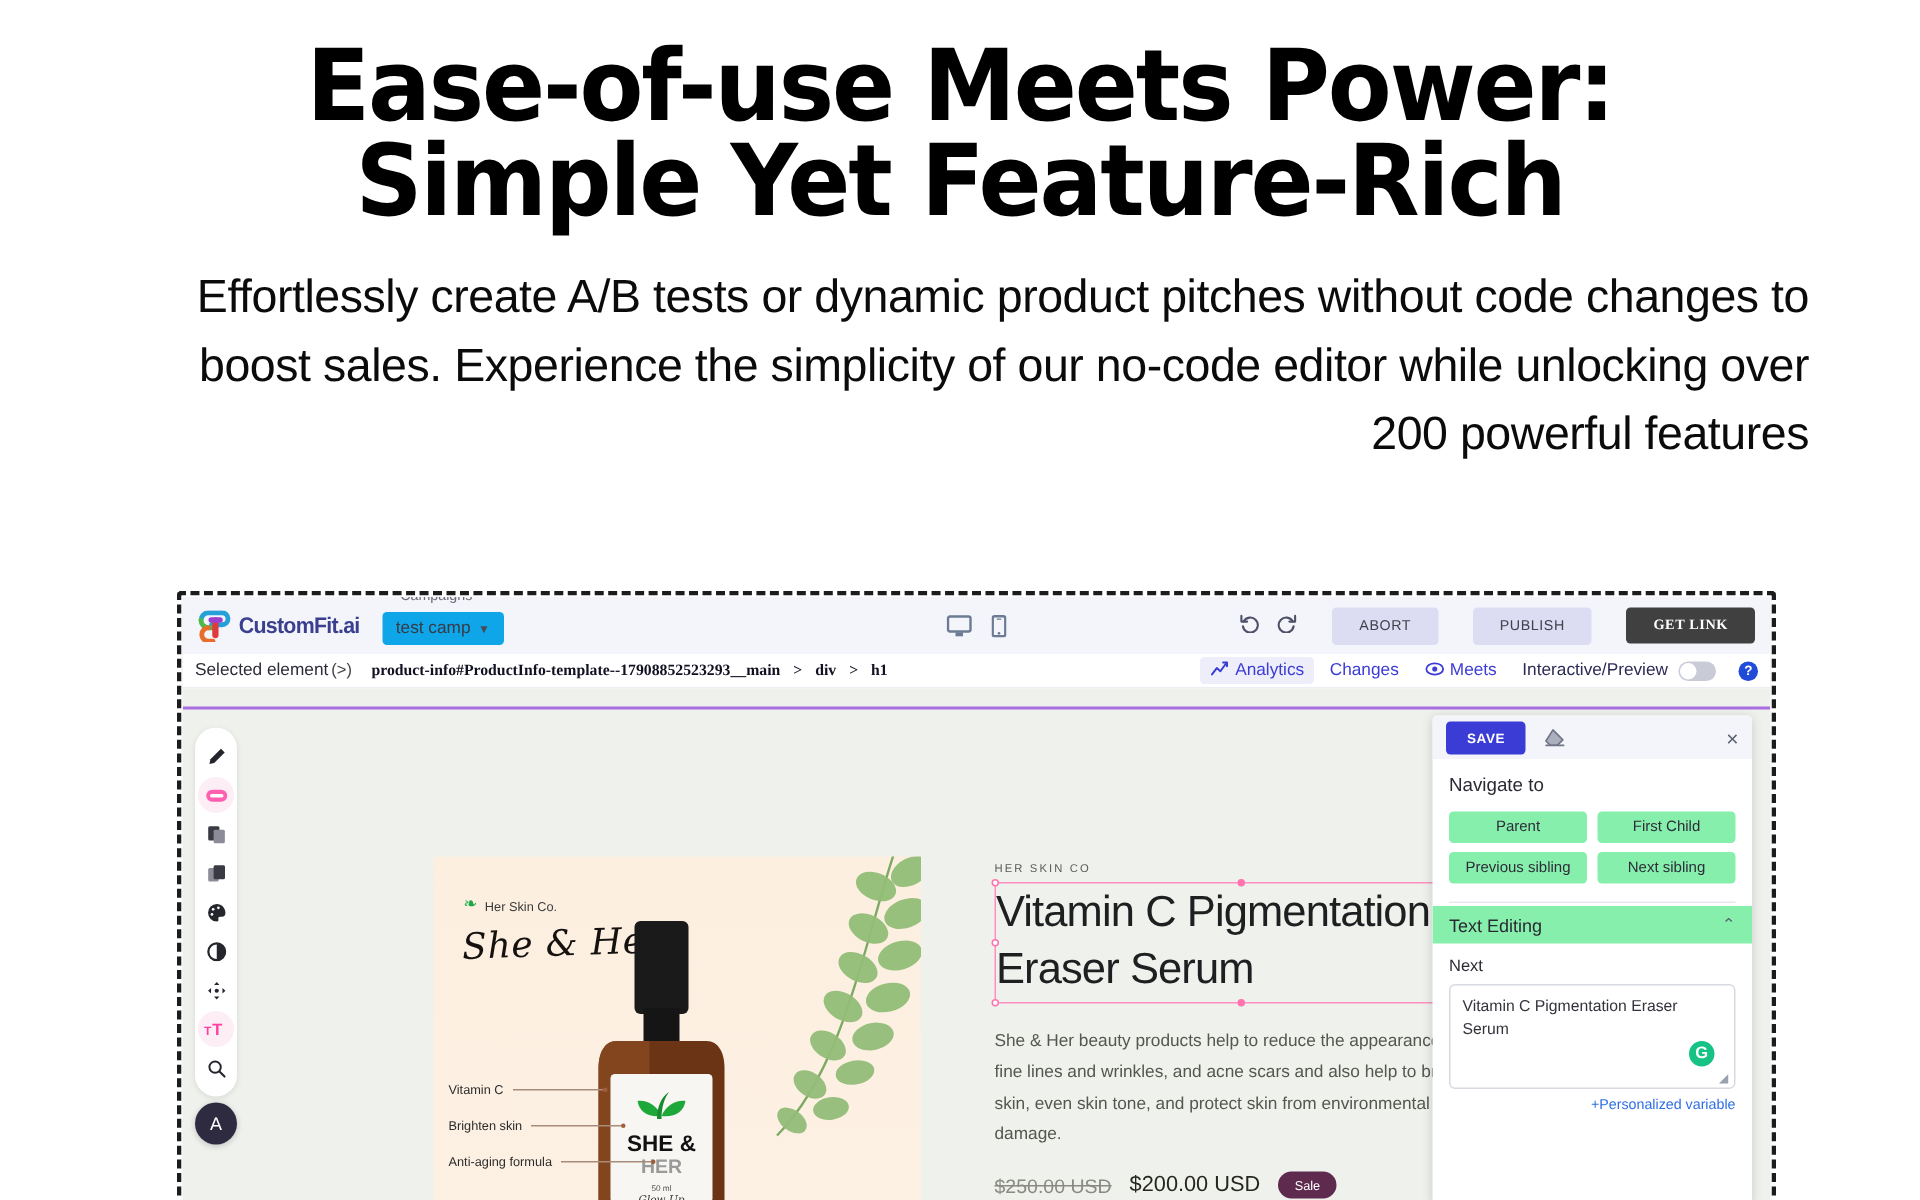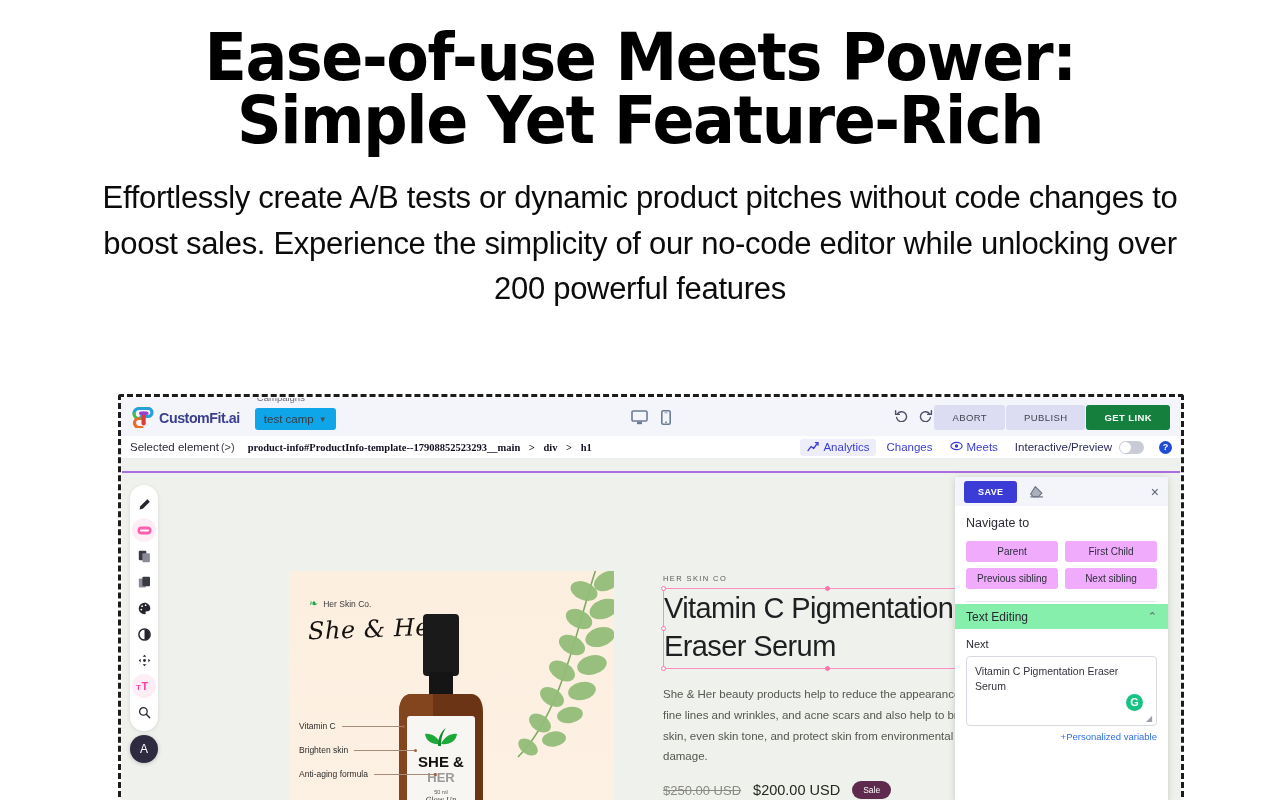--- a/index.html
+++ b/index.html
@@ -23,20 +23,21 @@
   }
   .hero-sub {
     margin-top: 22px;
     font-family: "Liberation Sans", sans-serif;
     font-weight: 400;
     font-size: 31px;
     line-height: 1.48;
     color: #0b0b0b;
     padding: 0 74px;
     letter-spacing: -0.3px;
+    text-align: right;
   }
 
   
   .app-wrap {
     position: absolute;
     left: 118px; top: 394px;
     width: 1066px; height: 412px;
   }
   .dashed-frame {
     position: absolute; inset: 0;
@@ -68,21 +69,21 @@
     font-family: "Liberation Sans", sans-serif;
     font-weight: 700; font-size: 15px;
     color: #3a3f8f; letter-spacing: -0.5px;
     transform: scaleX(0.95);
   }
   .campaigns-block {
     margin-left: 13px; position: relative;
     display: flex; flex-direction: column;
   }
   .campaigns-label {
-    position: absolute; top: -12px; left: 2px;
+    position: absolute; top: -12px; left: 12px;
     font-size: 9.5px; color: #6b6b75;
     white-space: nowrap;
   }
   .camp-select {
     margin-top: 4px;
     background: #0ea5e9;
     border-radius: 3px;
     padding: 5px 9px;
     font-size: 11.5px;
     color: #3a3a44;
@@ -93,30 +94,30 @@
 
   .device-toggle {
     position: absolute;
     left: 50%; transform: translateX(-50%);
     display: flex; align-items: center; gap: 13px;
   }
   .dev-icon { color: #6b7b93; display: flex; }
 
   .topbar-right {
     margin-left: auto;
-    display: flex; align-items: center; gap: 1px;
+    display: flex; align-items: center; gap: 23px;
   }
   .undo-redo { display: flex; align-items: center; gap: 11px; color: #50506a; }
   .btn {
     font-size: 9.5px; letter-spacing: .4px;
     padding: 7px 18px; border-radius: 3px;
     font-weight: 400; white-space: nowrap;
   }
   .btn-soft { background: #dcdcf2; color: #42424e; }
-  .btn-primary { background: #15803d; color: #ffffff; font-weight: 600; }
+  .btn-primary { background: #404040; color: #ffffff; font-weight: 600; font-family: Liberation Serif, serif; }
 
   
   .subbar {
     height: 23px;
     background: #ffffff;
     display: flex; align-items: center;
     padding: 0 8px;
     border-bottom: 1px solid #eceef4;
     position: relative;
   }
@@ -311,21 +312,21 @@
   .close-x { margin-left: auto; color: #5a6070; font-size: 14px; line-height: 1; }
 
   .ep-body { padding: 10px 11px 0; }
   .ep-h { font-size: 12.5px; color: #2a2a33; }
   .nav-grid {
     margin-top: 11px;
     display: grid; grid-template-columns: 1fr 1fr;
     gap: 6px 7px;
   }
   .nav-btn {
-    background: #f0abfc; border-radius: 3px;
+    background: #86efac; border-radius: 3px;
     height: 21px;
     display: flex; align-items: center; justify-content: center;
     font-size: 10px; color: #2e2e3a;
   }
   .ep-divider { margin-top: 12px; border-top: 1px solid #e6e8ef; }
   .sec-head {
     background: #86efac;
     height: 25px; margin-top: 2px;
     display: flex; align-items: center;
     padding: 0 11px;

